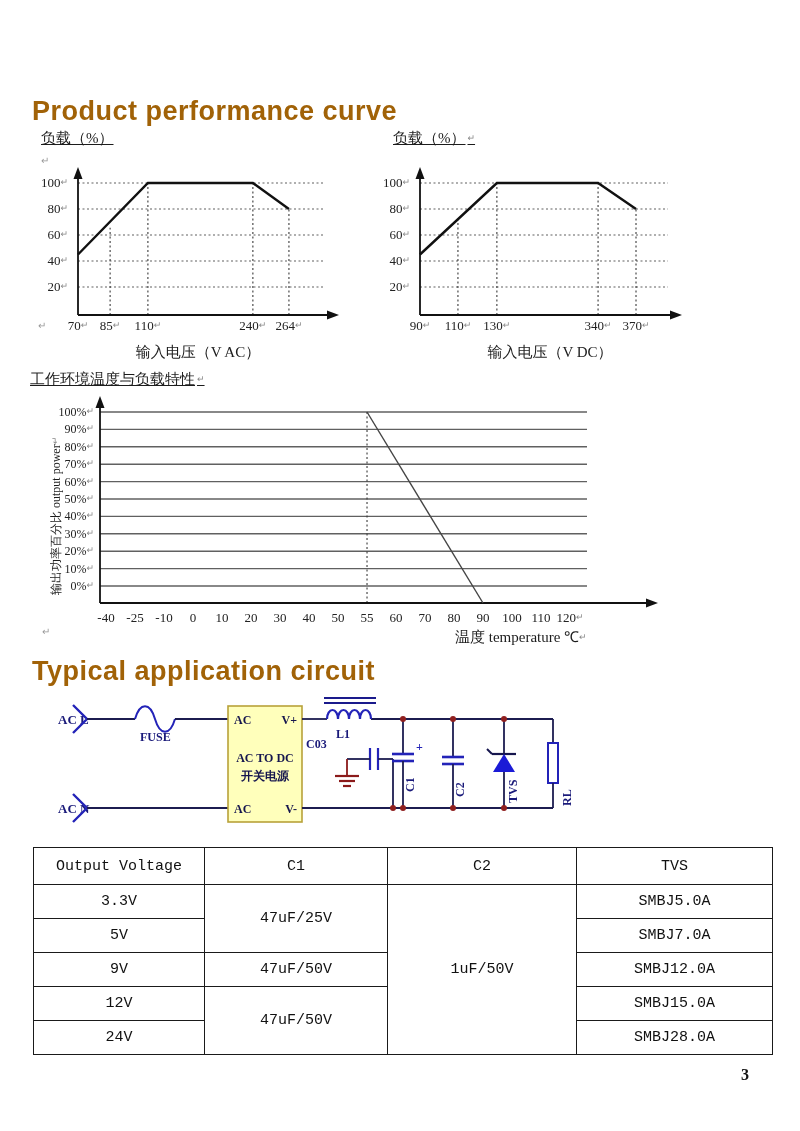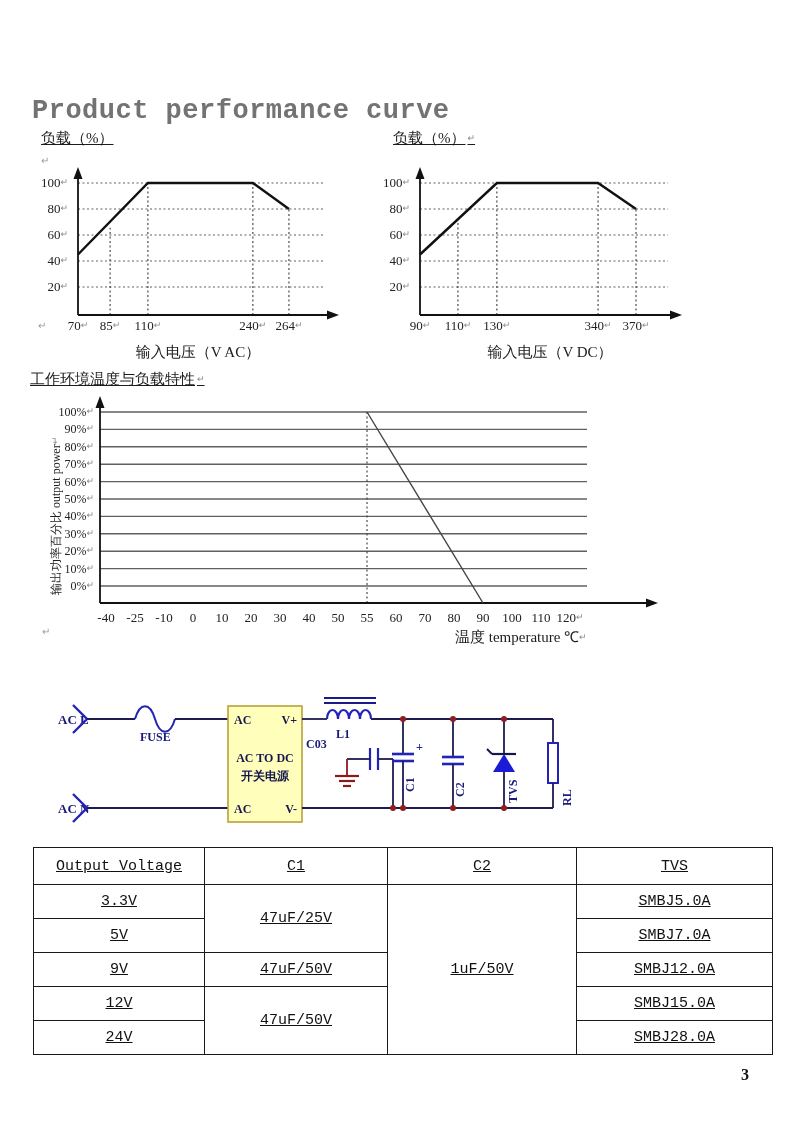--- a/index.html
+++ b/index.html
@@ -1,28 +1,28 @@
 <!DOCTYPE html>
 <html><head>
 <meta charset="utf-8">
 <style>
   html,body{margin:0;padding:0;background:#e8e8e8;}
   #page{position:relative;width:800px;height:1131px;background:#ffffff;margin:0 auto;
         font-family:"Liberation Serif",serif;overflow:hidden;}
-  .h-title{position:absolute;font-family:Liberation Mono, monospace;font-weight:bold;
-           font-size:27px;color:#737373;letter-spacing:0.5px;white-space:nowrap;}
+  .h-title{position:absolute;font-family:Liberation Sans, sans-serif;font-weight:bold;
+           font-size:27px;color:#a16207;letter-spacing:0.5px;white-space:nowrap;}
   .chart-title{position:absolute;font-size:15px;color:#1c1c1c;white-space:nowrap;text-decoration:underline;}
   .pilcrow{font-size:9px;color:#888;vertical-align:2px;padding-left:2px;}
   .stray-mark{position:absolute;font-size:10px;color:#999;}
   svg{position:absolute;overflow:visible;}
   table.spec{position:absolute;left:33px;top:847px;border-collapse:collapse;
              width:735px;table-layout:fixed;
              font-family:"Liberation Mono",monospace;font-size:15px;color:#111;}
   table.spec td,table.spec th{border:1.6px solid #1a1a1a;text-align:center;
-             font-weight:normal;padding:0;text-decoration:underline;}
+             font-weight:normal;padding:0;}
   table.spec th{height:36px;}
   table.spec td{height:33px;}
   #page-number{position:absolute;left:741px;top:1066px;font-weight:bold;
                font-size:16px;color:#111;}
   .svg-label{font-family:"Liberation Serif",serif;}
 </style>
 </head>
 <body>
 
 <div id="page">
@@ -140,20 +140,21 @@
       <text x="395.0238" y="229" font-size="13" fill="#222" text-anchor="middle" font-family="&quot;Liberation Serif&quot;,serif">70</text>
       <text x="424.0003" y="229" font-size="13" fill="#222" text-anchor="middle" font-family="&quot;Liberation Serif&quot;,serif">80</text>
       <text x="452.97679999999997" y="229" font-size="13" fill="#222" text-anchor="middle" font-family="&quot;Liberation Serif&quot;,serif">90</text>
       <text x="482.002" y="229" font-size="13" fill="#222" text-anchor="middle" font-family="&quot;Liberation Serif&quot;,serif">100</text>
       <text x="510.9785" y="229" font-size="13" fill="#222" text-anchor="middle" font-family="&quot;Liberation Serif&quot;,serif">110</text>
       <text x="540.0037" y="229" font-size="13" fill="#222" text-anchor="middle" font-family="&quot;Liberation Serif&quot;,serif">120<tspan font-size="9" fill="#8a8a8a" dy="-2">↵</tspan></text>
       <text x="425" y="249" font-size="15" fill="#1c1c1c" text-anchor="start" font-family="&quot;Liberation Serif&quot;,serif">温度 temperature ℃<tspan font-size="9" fill="#8a8a8a" dy="-2">↵</tspan></text>
       <text transform="translate(30,202) rotate(-90)" font-size="12" fill="#1c1c1c" font-family="&quot;Liberation Serif&quot;,serif">输出功率百分比 output power<tspan font-size="9" fill="#8a8a8a" dy="-2">↵</tspan></text>
     </svg>
 
+  <div class="h-title" style="left:32px;top:656px;">Typical application circuit</div>
 
   <svg id="circuit" style="left:30px;top:690px;" width="600" height="150">
 
     <text x="28" y="34" font-size="13" font-weight="bold" fill="#1a1a7a" class="svg-label">AC L</text>
     <polyline points="43,15 57,29 43,43" fill="none" stroke="#2323b8" stroke-width="2.4"></polyline>
     <text x="28" y="123" font-size="13" font-weight="bold" fill="#1a1a7a" class="svg-label">AC N</text>
     <polyline points="43,104 57,118 43,132" fill="none" stroke="#2323b8" stroke-width="2.4"></polyline>
 
     <line x1="57" y1="29" x2="105" y2="29" stroke="#1c1c50" stroke-width="1.8"></line>
     <path d="M105,29 c5,-17 15,-17 20,0 c5,17 15,17 20,0" fill="none" stroke="#2323b8" stroke-width="2"></path>

